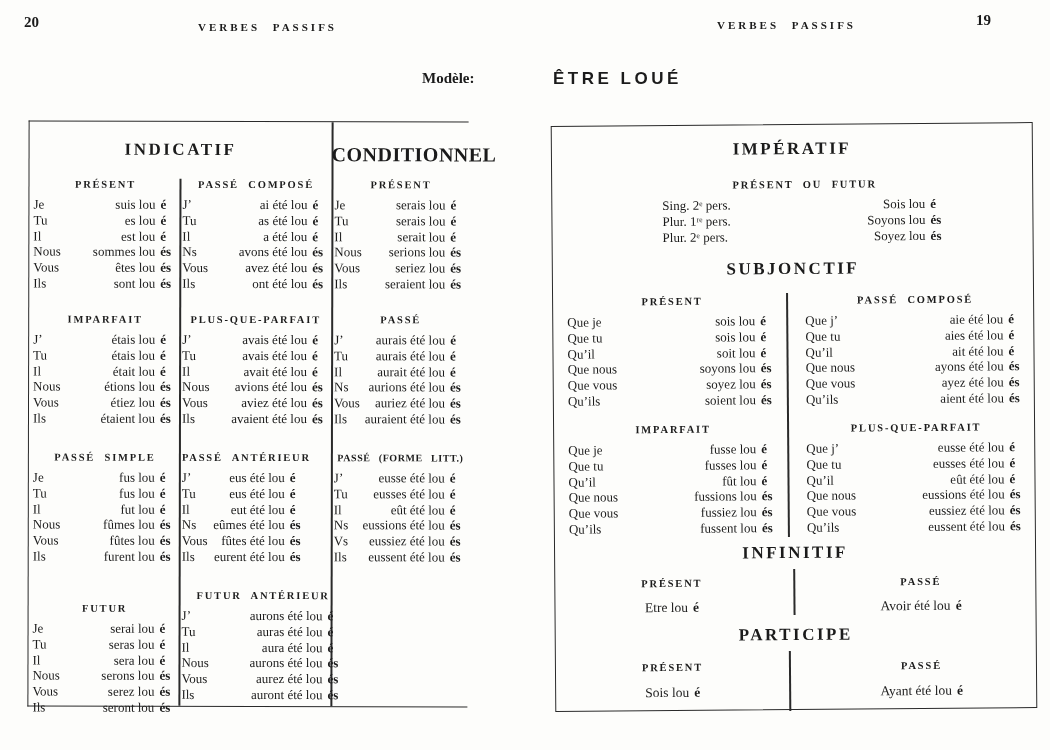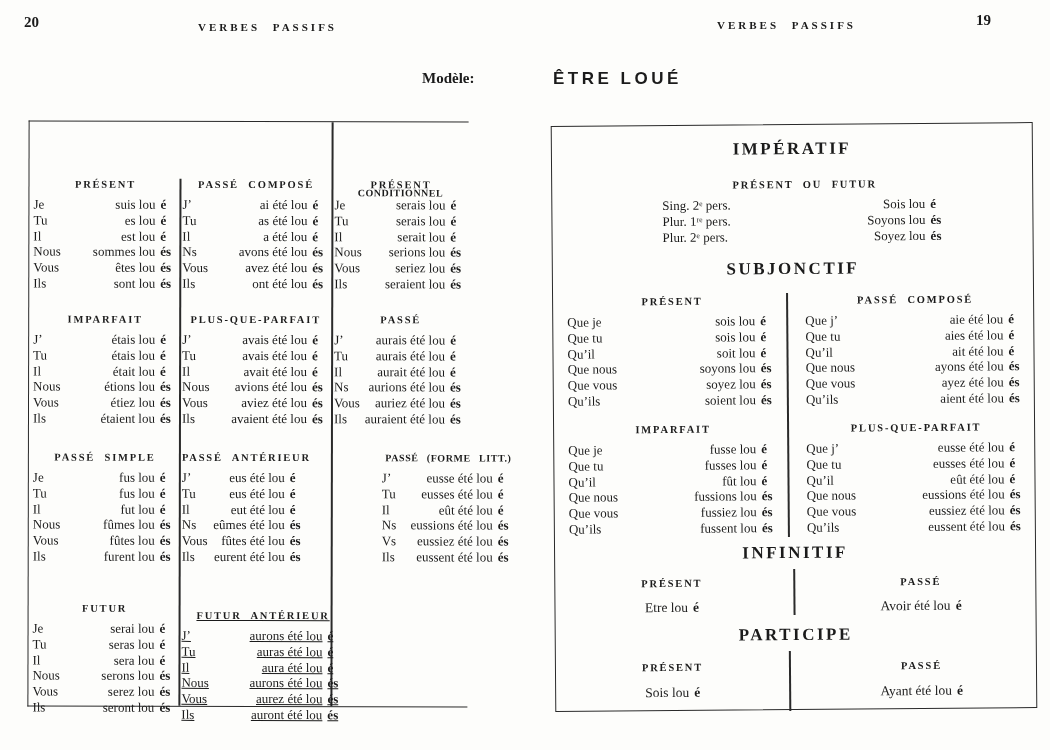--- a/index.html
+++ b/index.html
@@ -13,21 +13,21 @@
   .model-label{position:absolute;font-size:15px;font-weight:600;}
   .model-verb{
     position:absolute;font-family:"Liberation Sans","DejaVu Sans",sans-serif;
     font-size:17px;font-weight:700;letter-spacing:3.5px;
   }
   .tbl{position:absolute;border:1.6px solid #2a2a2a;box-sizing:border-box;}
   .tbl-left{left:28px;top:121px;width:440px;height:586px;border-right:none;transform:rotate(0.12deg);}
   .tbl-right{left:553px;top:124px;width:482px;height:586px;transform:rotate(-0.45deg);}
   .vline{position:absolute;width:1.6px;background:#2a2a2a;}
   .ttl{position:absolute;text-align:center;font-weight:700;font-size:17px;letter-spacing:2.5px;white-space:nowrap;}
-  .ttl-cond{font-size:10px;letter-spacing:0.5px;margin-top:44px;}
+  .ttl-cond{font-size:20px;letter-spacing:0.5px;}
   .conj{position:absolute;}
   .sec-label{
     text-align:center;font-weight:700;font-size:10.5px;letter-spacing:1.8px;
     word-spacing:5px;margin-bottom:7px;white-space:nowrap;
   }
   .sec-label.tight{font-size:10px;letter-spacing:0.6px;}
   .lbl-abs{position:absolute;text-align:center;font-weight:700;font-size:10.5px;letter-spacing:1.8px;white-space:nowrap;}
   .crow{display:flex;font-size:13px;line-height:15.8px;}
   .crow .pron{white-space:nowrap;}
   .crow .verb{flex:1;text-align:right;white-space:nowrap;}
@@ -46,20 +46,21 @@
   <div class="runhead" style="left:717px;top:19px;">VERBES PASSIFS</div>
   <div class="pgnum" style="left:976px;top:12px;">19</div>
 
   <div class="model-label" style="left:422px;top:70px;">Modèle:</div>
   <div class="model-verb" style="left:553px;top:69px;">ÊTRE LOUÉ</div>
 
   <div class="tbl tbl-left">
     <div class="vline" style="left:150px;top:57px;bottom:0;"></div>
     <div class="vline" style="left:302px;top:0;bottom:0;"></div>
 
+    <div class="ttl" style="left:0;top:18px;width:302px;">INDICATIF</div>
     <div class="ttl ttl-cond" style="left:302px;top:21px;width:138px;">CONDITIONNEL</div>
 
     <div class="conj" style="left:4px;top:57px;width:144px;">
         <div class="sec-label">PRÉSENT</div>
         <div class="crow">
           <span class="pron">Je</span>
           <span class="verb">suis lou</span>
           <span class="end">é</span>
         </div>
         <div class="crow">
@@ -280,21 +281,21 @@
           <span class="pron">Vous</span>
           <span class="verb">fûtes été lou</span>
           <span class="end">és</span>
         </div>
         <div class="crow">
           <span class="pron">Ils</span>
           <span class="verb">eurent été lou</span>
           <span class="end">és</span>
         </div>
       </div>
-    <div class="conj" style="left:153px;top:488px;width:163px;text-decoration:underline;">
+    <div class="conj" style="left:153px;top:468px;width:163px;">
         <div class="sec-label">FUTUR ANTÉRIEUR</div>
         <div class="crow">
           <span class="pron">J’</span>
           <span class="verb">aurons été lou</span>
           <span class="end">é</span>
         </div>
         <div class="crow">
           <span class="pron">Tu</span>
           <span class="verb">auras été lou</span>
           <span class="end">é</span>
@@ -380,21 +381,21 @@
           <span class="pron">Vous</span>
           <span class="verb">auriez été lou</span>
           <span class="end">és</span>
         </div>
         <div class="crow">
           <span class="pron">Ils</span>
           <span class="verb">auraient été lou</span>
           <span class="end">és</span>
         </div>
       </div>
-    <div class="conj tight-label" style="left:305px;top:330px;width:133px;padding-left:48px;">
+    <div class="conj tight-label" style="left:305px;top:330px;width:133px;">
         <div class="sec-label tight">PASSÉ (FORME LITT.)</div>
         <div class="crow">
           <span class="pron">J’</span>
           <span class="verb">eusse été lou</span>
           <span class="end">é</span>
         </div>
         <div class="crow">
           <span class="pron">Tu</span>
           <span class="verb">eusses été lou</span>
           <span class="end">é</span>

